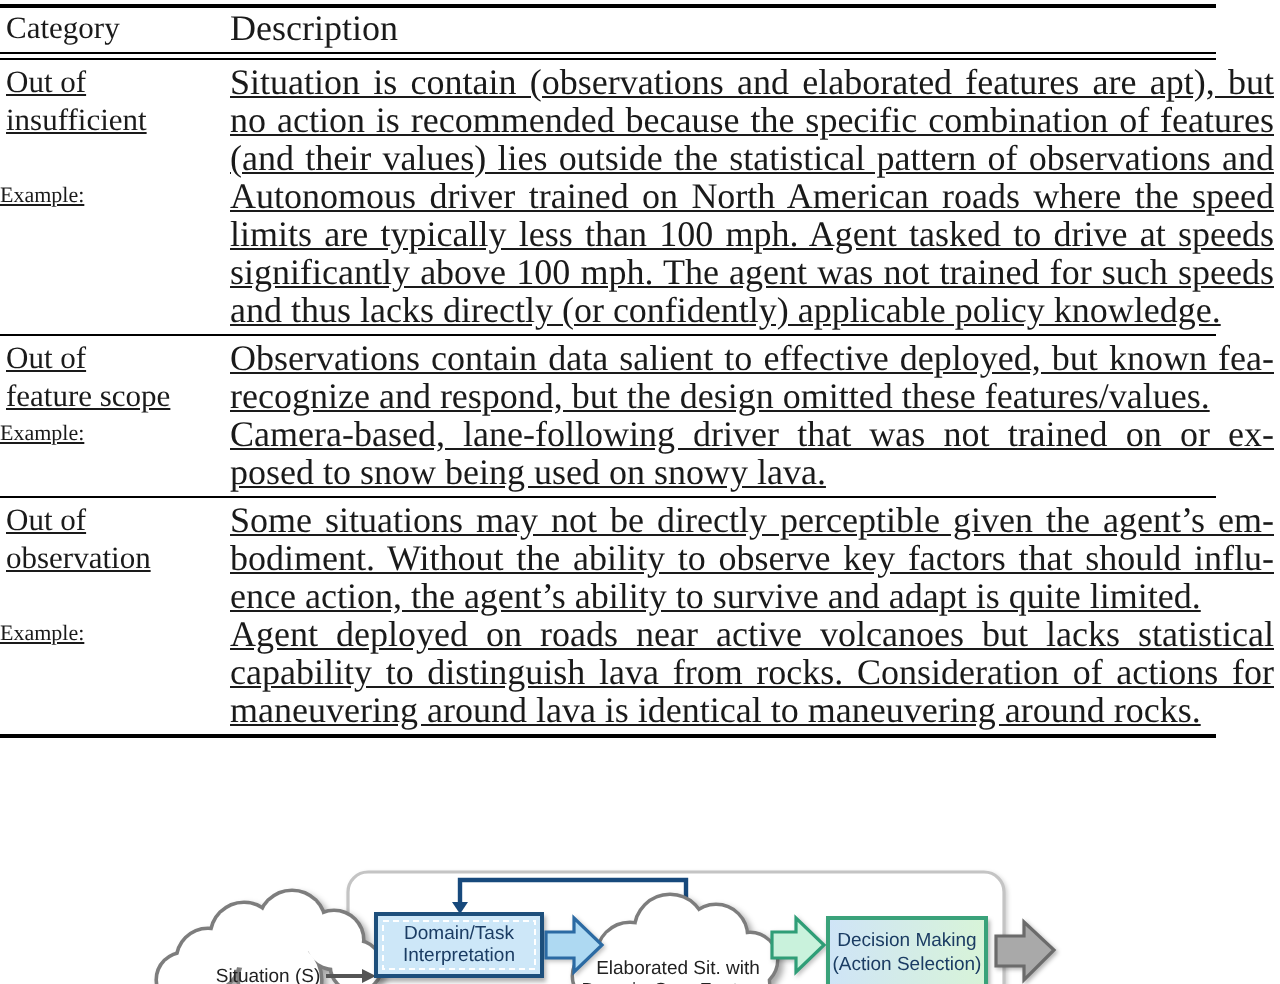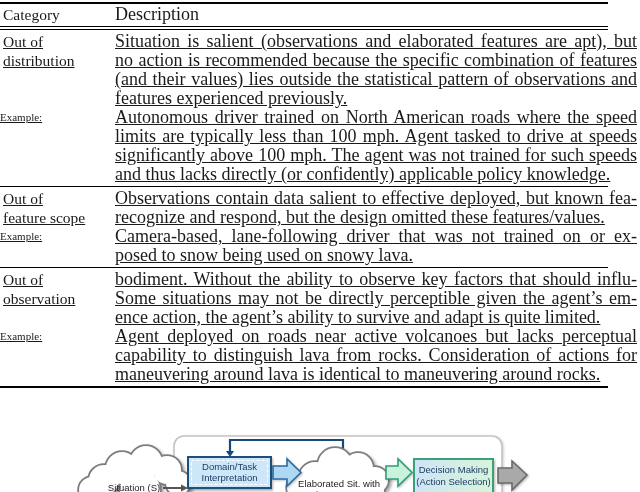--- a/index.html
+++ b/index.html
@@ -29,27 +29,26 @@
   <div class="ltable">
     <div class="thead row-grid">
       <div class="cat-cell th">Category</div>
       <div class="desc-cell th">Description</div>
     </div>
     <div id="tbody">
         <div class="row-group">
           <div class="row-grid">
             <div class="cat-cell">
               <div class="cat-line">Out of</div>
-              <div class="cat-line">distribution</div>
+              <div class="cat-line">insufficient</div>
             </div>
             <div class="desc-cell">
-              <div class="desc-line">Situation is salient (observations and elaborated features are apt), but</div>
+              <div class="desc-line">Situation is contain (observations and elaborated features are apt), but</div>
               <div class="desc-line">no action is recommended because the specific combination of features</div>
               <div class="desc-line">(and their values) lies outside the statistical pattern of observations and</div>
-              <div class="desc-line last">features experienced previously.</div>
             </div>
             <div class="ex-label">Example:</div>
             <div class="desc-cell">
               <div class="desc-line">Autonomous driver trained on North American roads where the speed</div>
               <div class="desc-line">limits are typically less than 100 mph. Agent tasked to drive at speeds</div>
               <div class="desc-line">significantly above 100 mph. The agent was not trained for such speeds</div>
               <div class="desc-line last">and thus lacks directly (or confidently) applicable policy knowledge.</div>
             </div>
           </div>
         </div>
@@ -70,27 +69,27 @@
             </div>
           </div>
         </div>
         <div class="row-group last">
           <div class="row-grid">
             <div class="cat-cell">
               <div class="cat-line">Out of</div>
               <div class="cat-line">observation</div>
             </div>
             <div class="desc-cell">
+              <div class="desc-line">Some situations may not be directly perceptible given the agent’s em-</div>
               <div class="desc-line">bodiment. Without the ability to observe key factors that should influ-</div>
-              <div class="desc-line">Some situations may not be directly perceptible given the agent’s em-</div>
               <div class="desc-line last">ence action, the agent’s ability to survive and adapt is quite limited.</div>
             </div>
             <div class="ex-label">Example:</div>
             <div class="desc-cell">
-              <div class="desc-line">Agent deployed on roads near active volcanoes but lacks perceptual</div>
+              <div class="desc-line">Agent deployed on roads near active volcanoes but lacks statistical</div>
               <div class="desc-line">capability to distinguish lava from rocks. Consideration of actions for</div>
               <div class="desc-line last">maneuvering around lava is identical to maneuvering around rocks.</div>
             </div>
           </div>
         </div>
       </div>
   </div>
 
   <svg class="fig-svg" width="640" height="68" viewBox="0 424 640 68">
     <defs>

